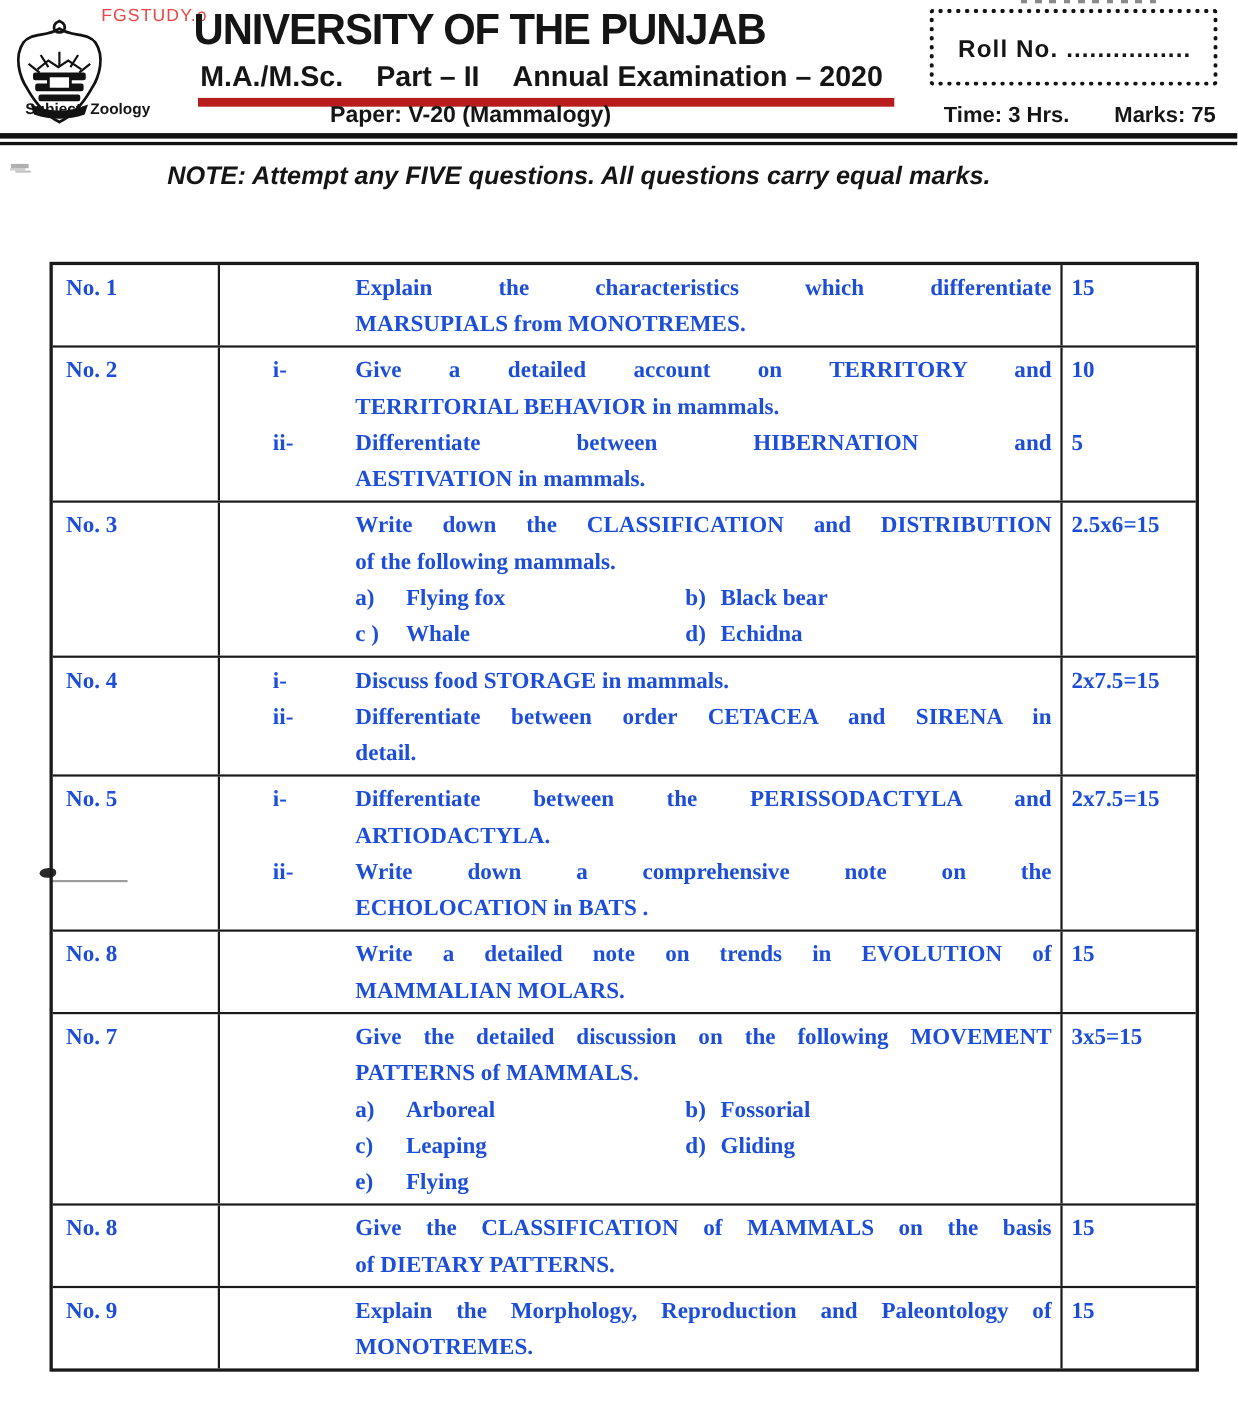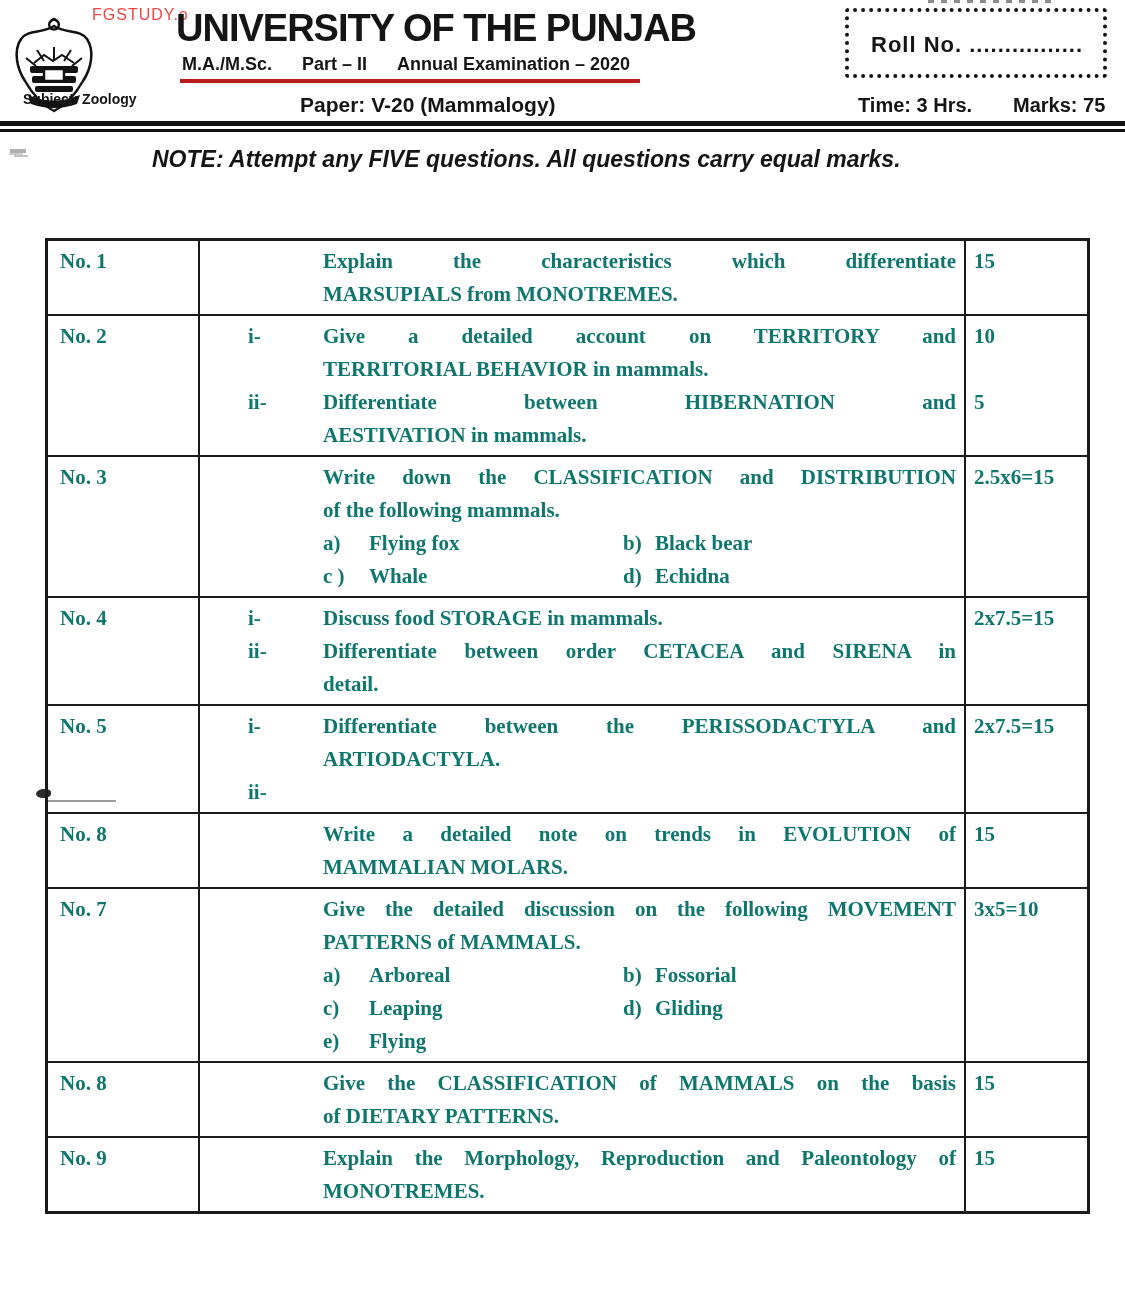--- a/index.html
+++ b/index.html
@@ -14,22 +14,22 @@
   .watermark{position:absolute;left:92px;top:6px;font-size:16px;color:#ef4444;letter-spacing:1px;}
   .crest{position:absolute;left:8px;top:16px;}
   .uni-title{
     position:absolute;left:176px;top:6px;width:560px;
     font-size:38px;font-weight:bold;letter-spacing:-1px;white-space:nowrap;
     transform:scaleY(1.04);transform-origin:top left;
   }
   .exam-line{
     position:absolute;left:180px;top:54px;
     display:flex;gap:30px;align-items:baseline;
-    font-size:18px;font-weight:bold;white-space:nowrap;
-    border-bottom:4px solid #b91c1c;padding:0 10px 4px 2px;
+    font-size:26px;font-weight:bold;white-space:nowrap;
+    border-bottom:8px solid #b91c1c;padding:0 10px 4px 2px;
   }
   .roll-box{
     position:absolute;left:845px;top:8px;width:262px;height:70px;
     border:4px dotted #141414;border-radius:4px;box-sizing:border-box;
   }
   .roll-label{position:absolute;left:22px;top:20px;font-size:22px;font-weight:bold;letter-spacing:1px;white-space:nowrap;}
   .subject-label{position:absolute;left:5px;top:91px;font-size:14px;font-weight:bold;margin-left:18px;}
   .paper-label{position:absolute;left:300px;top:93px;font-size:21px;font-weight:bold;}
   .time-label{position:absolute;left:858px;top:94px;font-size:20px;font-weight:bold;}
   .marks-label{position:absolute;left:1013px;top:94px;font-size:20px;font-weight:bold;}
@@ -43,21 +43,21 @@
     background:repeating-linear-gradient(90deg,#8a8a8a 0 6px,transparent 6px 13px);}
   .artifact-smudge{position:absolute;left:10px;top:149px;width:16px;height:4px;background:#b0b0b0;
     box-shadow:3px 5px 0 -1px #c2c2c2, -2px 3px 0 -1px #cccccc;}
   .artifact-blob{position:absolute;left:36px;top:789px;width:15px;height:9px;background:#2a2a2a;border-radius:60% 40% 50% 50%;}
   .artifact-underline{position:absolute;left:46px;top:800px;width:70px;height:2px;background:#9d9d9d;}
 
   
   .qtable{
     position:absolute;left:45px;top:238px;width:1045px;box-sizing:border-box;
     border:3px solid #1a1a1a;
-    font-family:"Liberation Serif",serif;font-weight:bold;font-size:21px;color:#0f766e;
+    font-family:"Liberation Serif",serif;font-weight:bold;font-size:21px;color:#1d4ed8;
   }
   .trow{display:grid;grid-template-columns:150px 766px 125px;}
   .trow + .trow{border-top:2px solid #1a1a1a;}
   .cell-no{padding:4px 0 0 12px;line-height:33px;}
   .cell-content{border-left:2px solid #1a1a1a;padding:4px 0 3px 0;}
   .cell-marks{border-left:2px solid #1a1a1a;padding:4px 4px 0 8px;}
   .part{display:grid;grid-template-columns:75px 1fr;margin-left:48px;padding-right:8px;}
   .roman{line-height:33px;}
   .line{line-height:33px;text-align:left;}
   .line.j{text-align:justify;text-align-last:justify;}
@@ -212,20 +212,24 @@
         <div class="cell-content">
           <div class="part">
             <div class="roman">i-</div>
             <div class="ptext">
               <div class="line j">Differentiate between the PERISSODACTYLA and</div>
               <div class="line">ARTIODACTYLA.</div>
             </div>
           </div>
           <div class="part">
             <div class="roman">ii-</div>
+            <div class="ptext">
+              <div class="line j">Write down a comprehensive note on the</div>
+              <div class="line">ECHOLOCATION in BATS .</div>
+            </div>
           </div>
         </div>
         <div class="cell-marks">
           <div class="mval">2x7.5=15</div>
         </div>
       </div>
       <div class="trow">
         <div class="cell-no">No. 8</div>
         <div class="cell-content">
           <div class="part">
@@ -259,21 +263,21 @@
               <div class="optcell c0"><span class="optl">c)</span><span class="optt">Leaping</span></div>
               <div class="optcell c1"><span class="optl">d)</span><span class="optt">Gliding</span></div>
             </div>
             <div class="optrow">
               <div class="optcell c0"><span class="optl">e)</span><span class="optt">Flying</span></div>
               <div class="optcell c1"></div>
             </div>
           </div>
         </div>
         <div class="cell-marks">
-          <div class="mval">3x5=10</div>
+          <div class="mval">3x5=15</div>
         </div>
       </div>
       <div class="trow">
         <div class="cell-no">No. 8</div>
         <div class="cell-content">
           <div class="part">
             <div class="roman"></div>
             <div class="ptext">
               <div class="line j">Give the CLASSIFICATION of MAMMALS on the basis</div>
               <div class="line">of DIETARY PATTERNS.</div>

